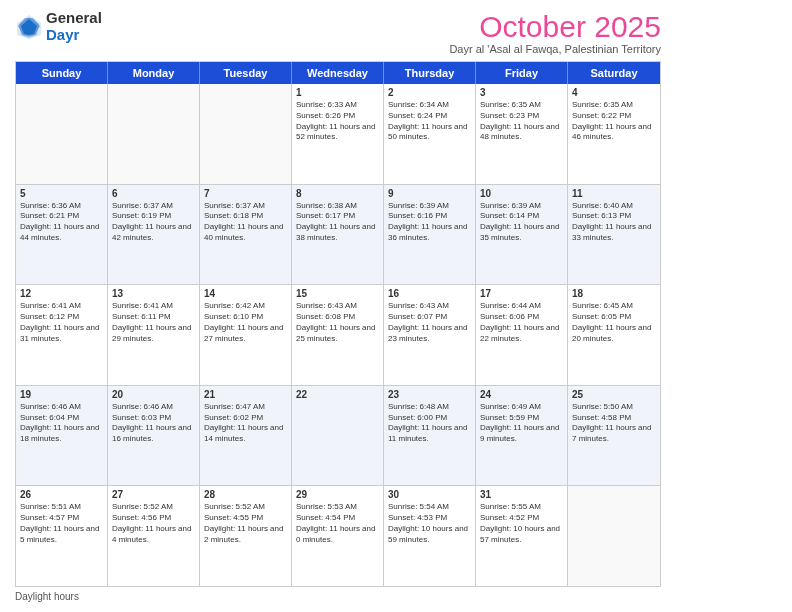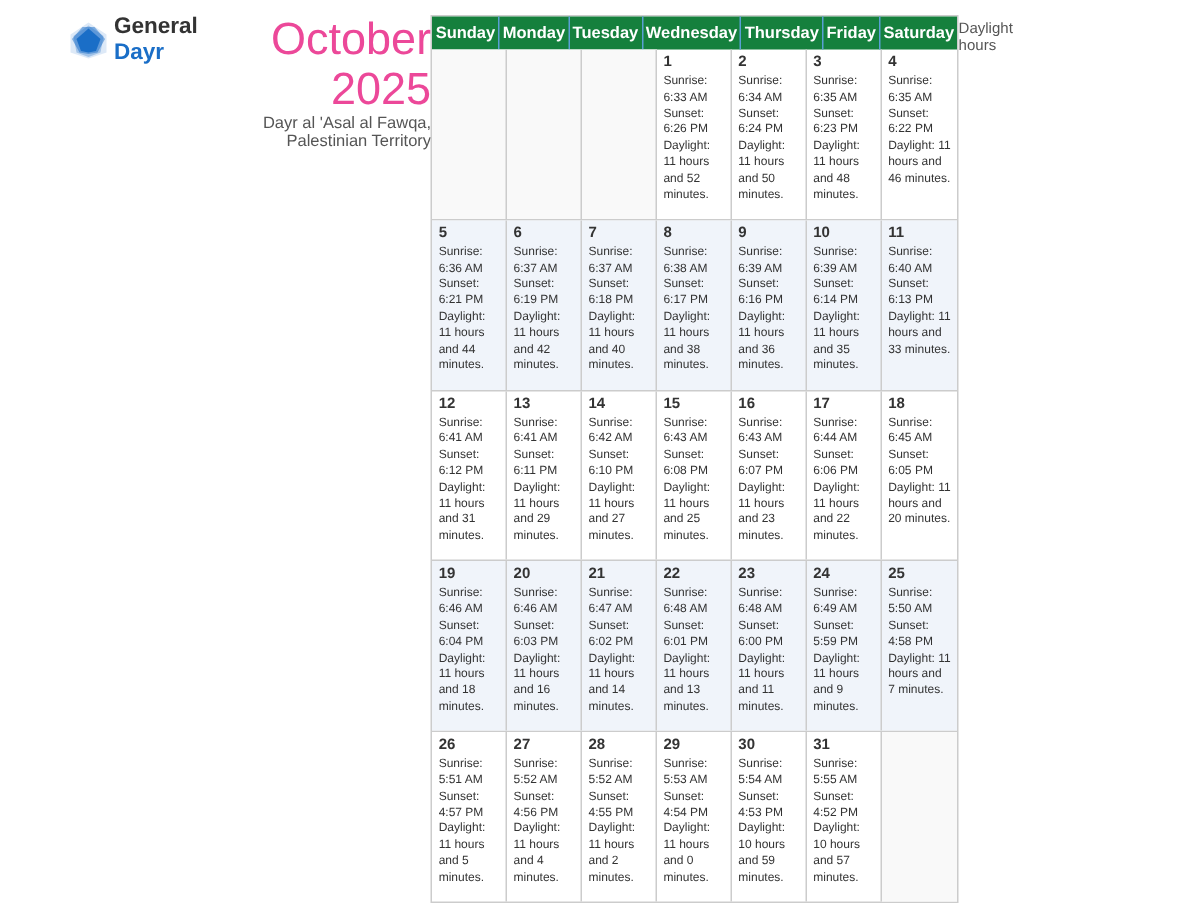--- a/index.html
+++ b/index.html
@@ -8,22 +8,21 @@
       background: #fff;
       width: 792px;
       height: 612px;
       overflow: hidden;
     }
     .page {
       width: 676px;
       height: 612px;
       padding: 10px 15px;
       display: flex;
-      flex-direction: row;
-      margin-left: 30px;
+      flex-direction: column;
     }
     .header {
       display: flex;
       justify-content: space-between;
       align-items: flex-start;
       margin-bottom: 6px;
     }
     .logo {
       display: flex;
       align-items: center;
@@ -64,21 +63,21 @@
     }
     .calendar {
       flex: 1;
       display: flex;
       flex-direction: column;
       border: 1px solid #ccc;
     }
     .day-headers {
       display: grid;
       grid-template-columns: repeat(7, 1fr);
-      background: #15803d;
+      background: #1d4ed8;
     }
     .day-header {
       color: #fff;
       font-size: 11px;
       font-weight: bold;
       text-align: center;
       padding: 5px 2px;
       border-right: 1px solid #5a9fd4;
     }
     .day-header:last-child { border-right: none; }
@@ -310,24 +309,20 @@
           </div>
           <div class="calendar-cell alt-bg">
             <span class="cell-day">21</span>
             <div class="cell-info">Sunrise: 6:47 AM
 Sunset: 6:02 PM
 Daylight: 11 hours
 and 14 minutes.</div>
           </div>
           <div class="calendar-cell alt-bg">
             <span class="cell-day">22</span>
-            <div class="cell-info">Sunrise: 6:48 AM
-Sunset: 6:01 PM
-Daylight: 11 hours
-and 13 minutes.</div>
           </div>
           <div class="calendar-cell alt-bg">
             <span class="cell-day">23</span>
             <div class="cell-info">Sunrise: 6:48 AM
 Sunset: 6:00 PM
 Daylight: 11 hours
 and 11 minutes.</div>
           </div>
           <div class="calendar-cell alt-bg">
             <span class="cell-day">24</span>

